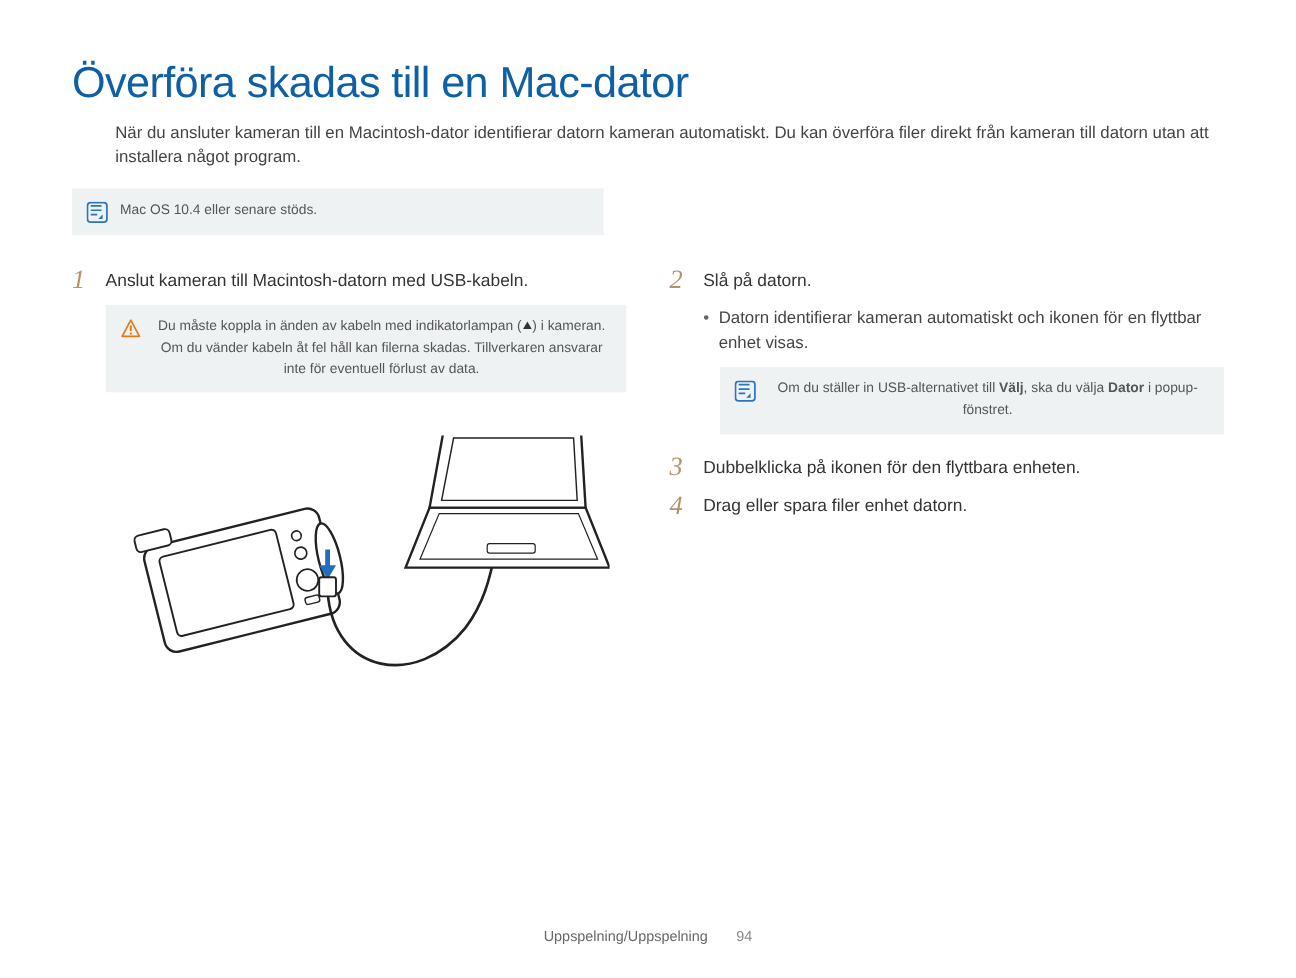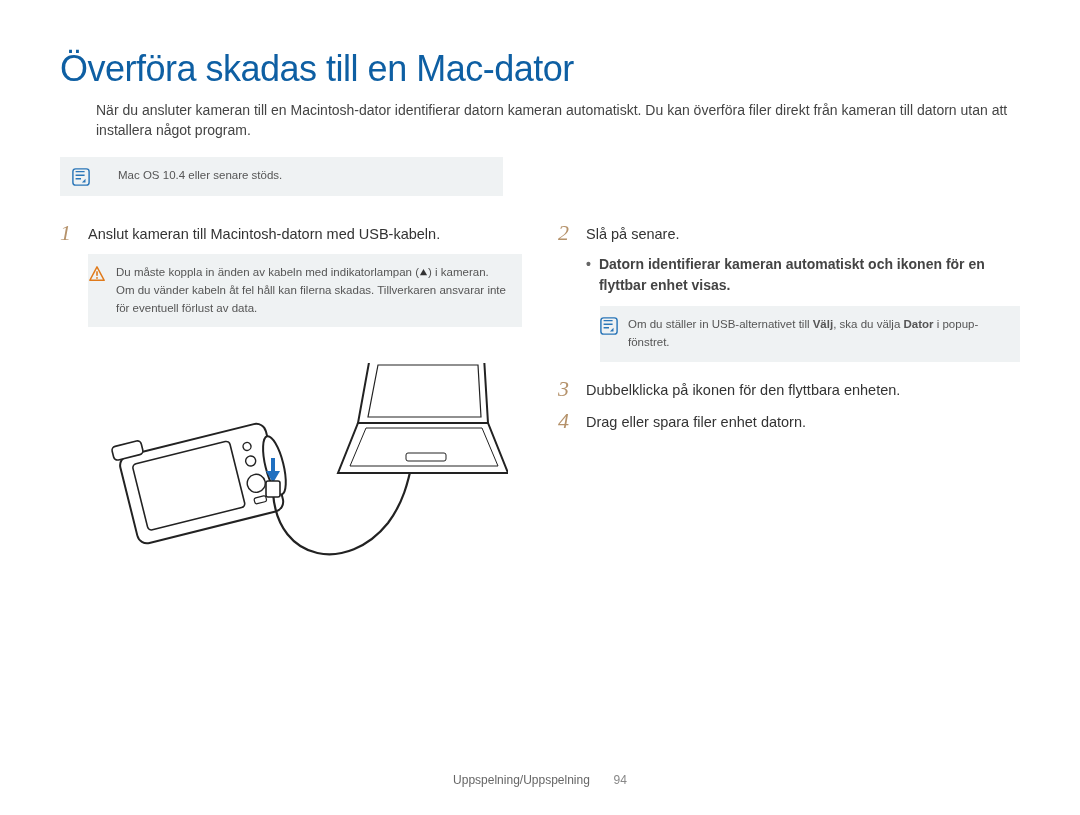--- a/index.html
+++ b/index.html
@@ -25,21 +25,21 @@
     line-height: 1.45;
     color: #444;
     margin-bottom: 16px;
     margin-left: 36px;
   }
   .note-box {
     background: #eff2f3;
     padding: 10px 14px 10px 12px;
     display: flex;
     align-items: flex-start;
-    gap: 28px;
+    gap: 10px;
     width: 443px;
     margin-bottom: 26px;
   }
   .note-box .txt {
     font-size: 11.5px;
     color: #555;
     line-height: 1.5;
   }
   .note-icon, .warn-icon {
     flex: 0 0 auto;
@@ -73,34 +73,34 @@
     line-height: 1.4;
     text-align: center;
   }
   .bullet {
     display: flex;
     gap: 8px;
     margin: 0 0 10px 28px;
     font-size: 14px;
     color: #444;
     line-height: 1.5;
-    font-weight: bold;
   }
   .bullet::before {
     content: "•";
     flex: 0 0 auto;
     color: #666;
   }
   .callout {
     background: #eff2f3;
-    padding: 10px 14px 10px 0;
+    padding: 10px 14px 10px 12px;
     display: flex;
     align-items: flex-start;
     gap: 10px;
     margin: 10px 0 16px 28px;
+    text-align: center;
   }
   .callout .txt {
     font-size: 11.5px;
     color: #555;
     line-height: 1.55;
   }
   .diagram {
     margin: 20px 0 0 28px;
     width: 420px;
     height: 230px;
@@ -187,21 +187,21 @@
 
         <path d="M282 -6 L396 -6 L400 60 L270 60 Z" fill="#fff" stroke="#222" stroke-width="2"></path>
         <path d="M290 2 L390 2 L393 54 L280 54 Z" fill="none" stroke="#222" stroke-width="1.2"></path>
       </g>
     </svg>
   </div>
 
   <div class="col">
     <div class="step">
       <div class="step-num">2</div>
-      <div class="step-text">Slå på senare.</div>
+      <div class="step-text">Slå på datorn.</div>
     </div>
     <div class="bullet">
       <span>Datorn identifierar kameran automatiskt och ikonen för en flyttbar enhet visas.</span>
     </div>
     <div class="callout" style="margin-left:42px">
       <svg class="note-icon" viewBox="0 0 20 20">
         <rect x="1" y="1" width="18" height="18" rx="3" fill="none" stroke="#2a76b8" stroke-width="1.6"></rect>
         <path d="M4 4 L14 4 M4 8 L14 8 M4 12 L10 12" stroke="#2a76b8" stroke-width="1.6" fill="none"></path>
         <path d="M11 16 L15 12 L15 16 Z" fill="#2a76b8"></path>
       </svg>

